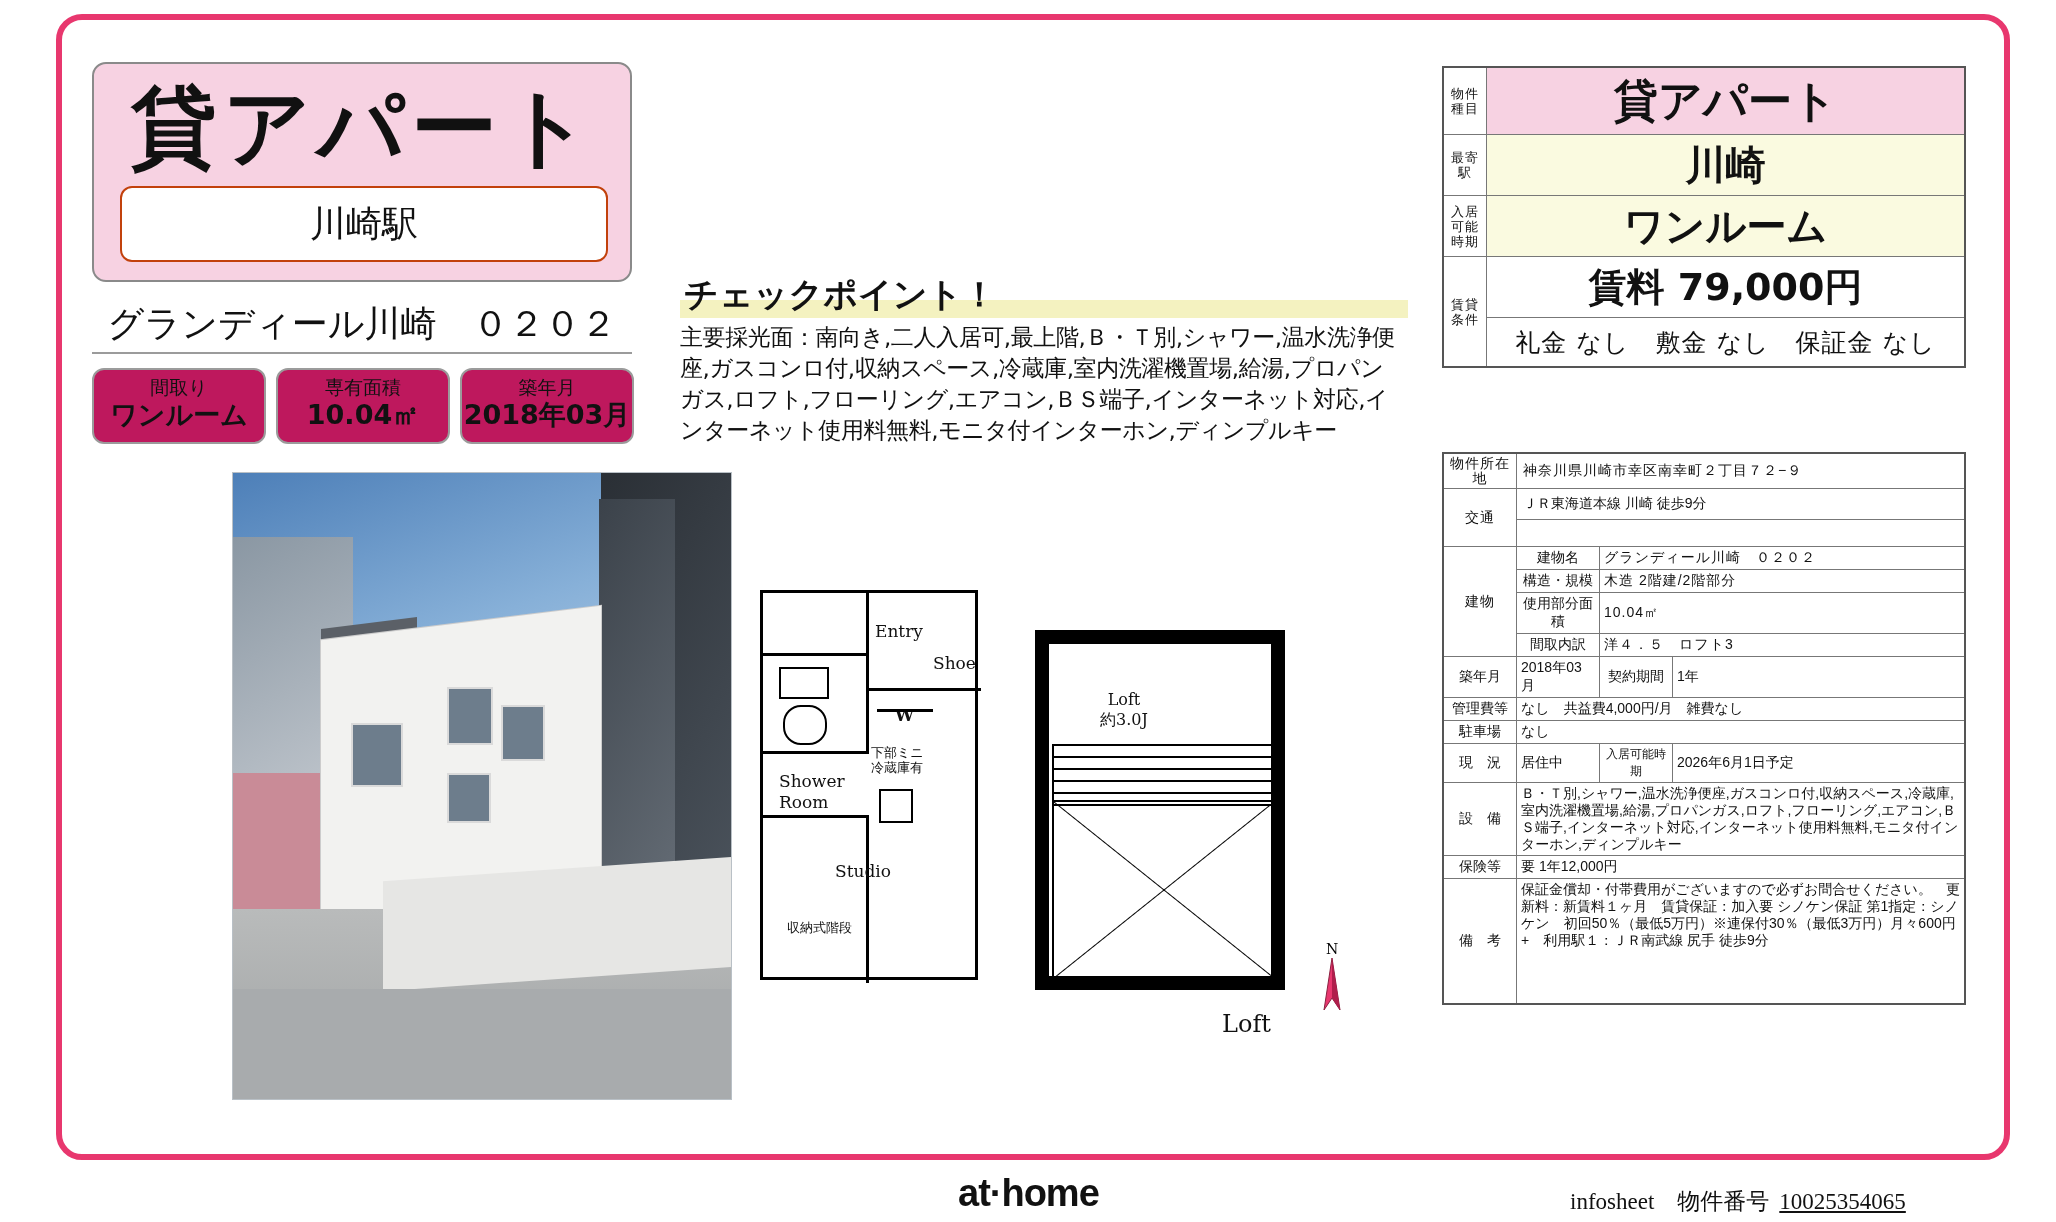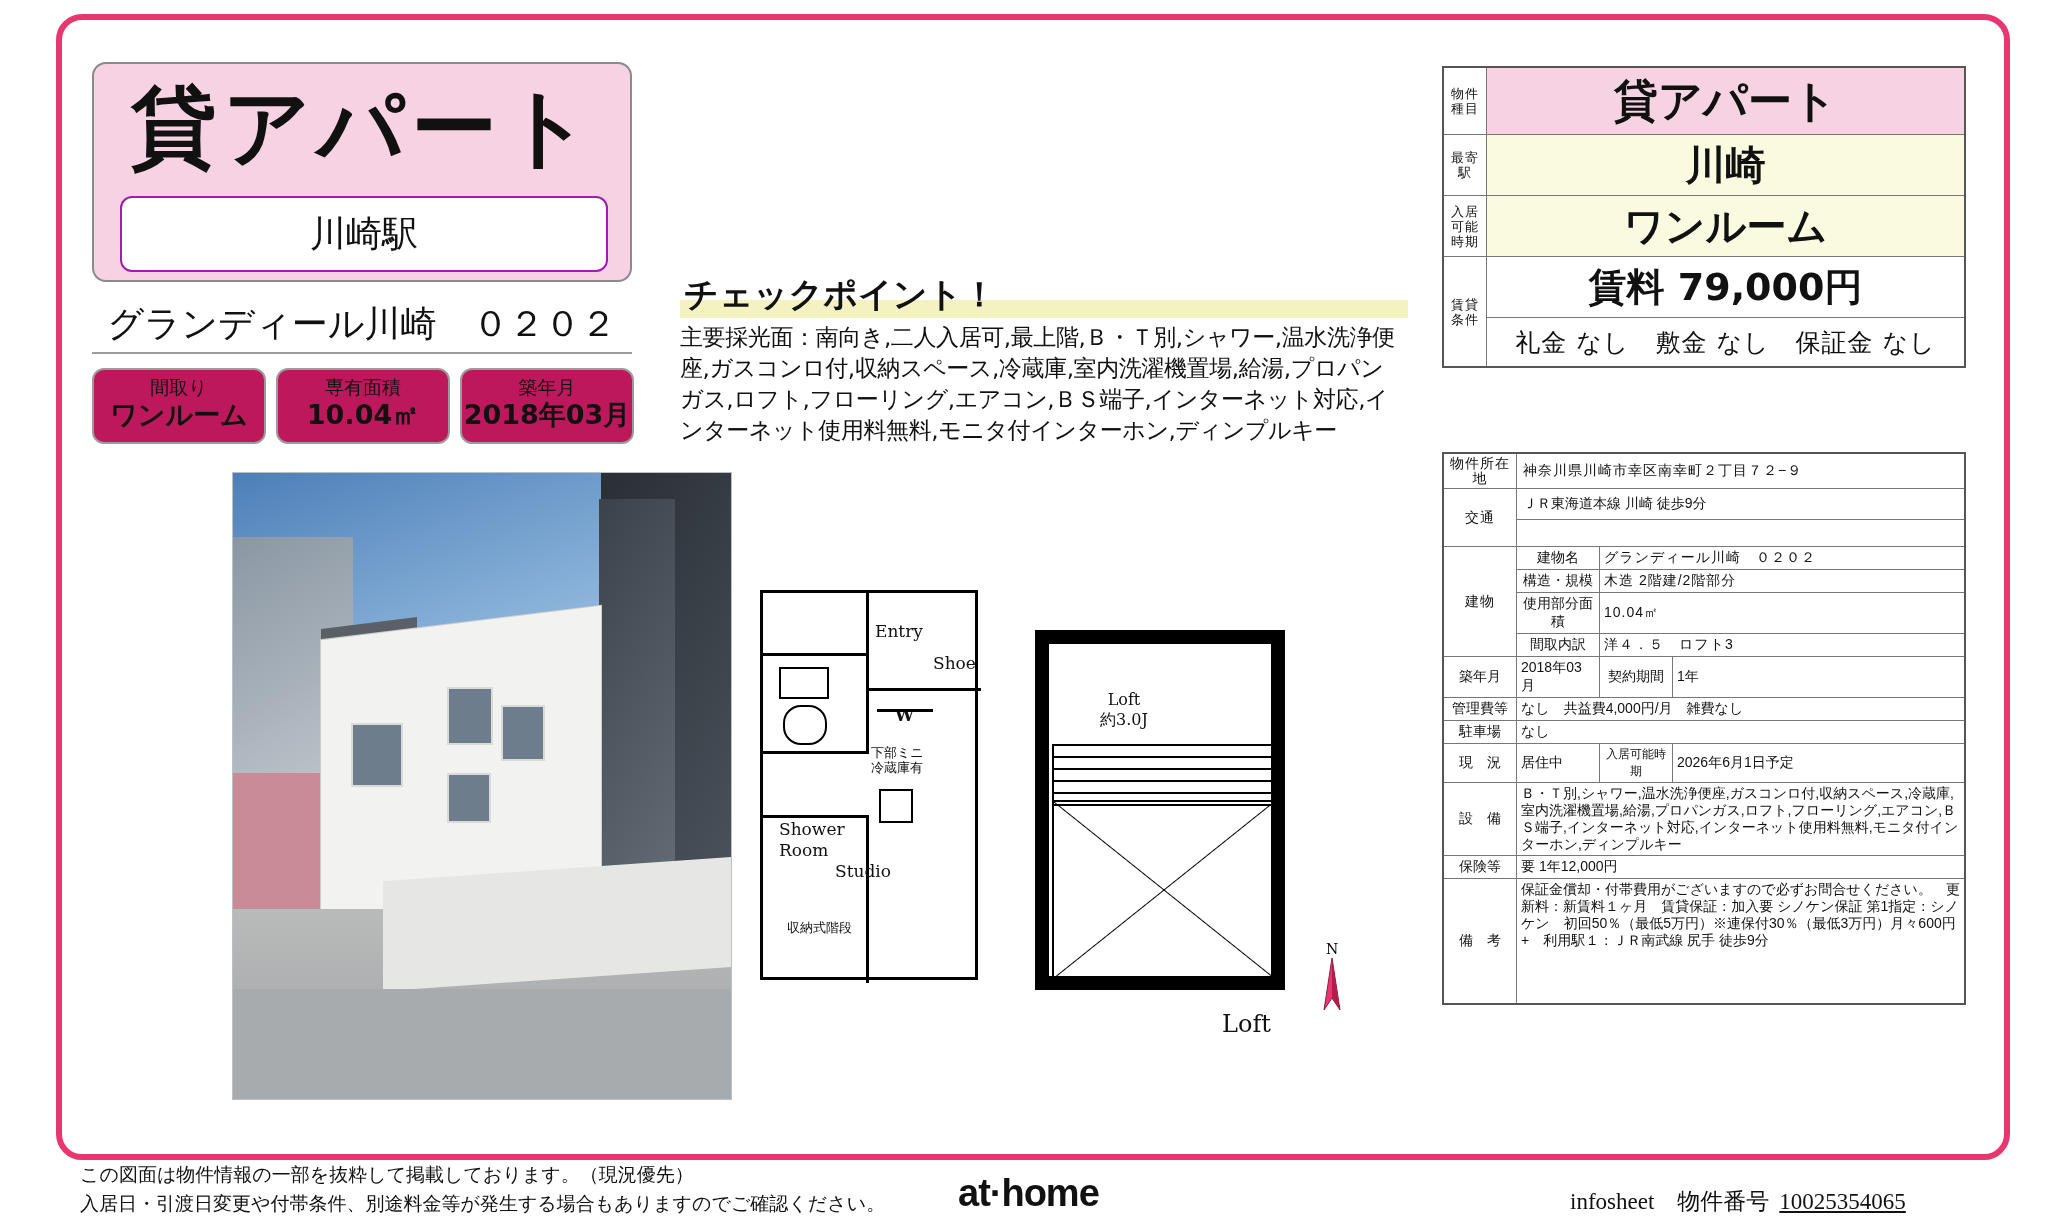--- a/index.html
+++ b/index.html
@@ -47,24 +47,24 @@
     left: 0; top: 6px;
     width: 540px;
     text-align: center;
     font-size: 86px;
     font-weight: bold;
     letter-spacing: 6px;
     font-family: "DejaVu Sans", sans-serif;
   }
   .station-box {
     position: absolute;
-    left: 26px; top: 132px;
+    left: 26px; top: 122px;
     width: 488px; height: 76px;
     background: #ffffff;
-    border: 2px solid #a21caf;
+    border: 2px solid #c2410c;
     border-radius: 12px;
     box-sizing: border-box;
     display: flex;
     align-items: center;
     justify-content: center;
     font-size: 36px;
     font-family: "DejaVu Sans", sans-serif;
   }
   .building-name {
     position: absolute;
@@ -377,21 +377,21 @@
     <div class="plan-line" style="left:103px;top:0;width:3px;height:160px;"></div>
     <div class="plan-line" style="left:0;top:158px;width:106px;height:3px;"></div>
     <div class="plan-line" style="left:103px;top:95px;width:115px;height:3px;"></div>
     <div class="plan-line" style="left:0;top:222px;width:106px;height:3px;"></div>
     <div class="plan-line" style="left:103px;top:222px;width:3px;height:168px;"></div>
     <div class="plan-label" style="left:112px;top:28px;">Entry</div>
     <div class="plan-label" style="left:170px;top:60px;">Shoe</div>
     <div class="plan-label" style="left:132px;top:112px; font-weight:bold;">W</div>
     <div class="plan-label" style="left:108px;top:152px; font-size:13px; line-height:15px; white-space:pre;">下部ミニ
 冷蔵庫有</div>
-    <div class="plan-label" style="left:16px;top:178px; font-size:17px; line-height:21px; white-space:pre;margin-top:48px;">Shower
+    <div class="plan-label" style="left:16px;top:178px; font-size:17px; line-height:21px; white-space:pre;">Shower
 Room</div>
     <div class="plan-label" style="left:72px;top:268px;">Studio</div>
     <div class="plan-label" style="left:24px;top:326px; font-size:13px;">収納式階段</div>
     <div class="plan-line" style="left:16px;top:74px;width:46px;height:28px;background:#fff;border:2px solid #000;"></div>
     <div class="plan-line" style="left:20px;top:112px;width:40px;height:36px;background:#fff;border:2px solid #000;border-radius:18px;"></div>
     <div class="plan-line" style="left:116px;top:196px;width:30px;height:30px;background:#fff;border:2px solid #000;"></div>
     <div class="plan-line" style="left:114px;top:116px;width:56px;height:3px;"></div>
   </div>
 
   <div class="plan-b"></div>
@@ -494,21 +494,17 @@
       <td class="small-lbl">保険等</td>
       <td colspan="3" class="val-16">要 1年12,000円</td>
     </tr>
     <tr>
       <td class="small-lbl">備　考</td>
       <td colspan="3" class="note-cell" style="height:120px;vertical-align:top">保証金償却・付帯費用がございますので必ずお問合せください。　更新料：新賃料１ヶ月　賃貸保証：加入要 シノケン保証 第1指定：シノケン　初回50％（最低5万円）※連保付30％（最低3万円）月々600円+　利用駅１：ＪＲ南武線 尻手 徒歩9分</td>
     </tr>
   </tbody>
     </table>
 
-  <div class="footer-note">
-    <div>この図面は物件情報の一部を抜粋して掲載しております。（現況優先）</div>
-    <div>入居日・引渡日変更や付帯条件、別途料金等が発生する場合もありますのでご確認ください。</div>
-  </div>
   <div class="athome">at·home</div>
   <div class="infosheet">
     <span>infosheet　物件番号</span><span class="num">10025354065</span>
   </div>
 </div>
 
 </body></html>

